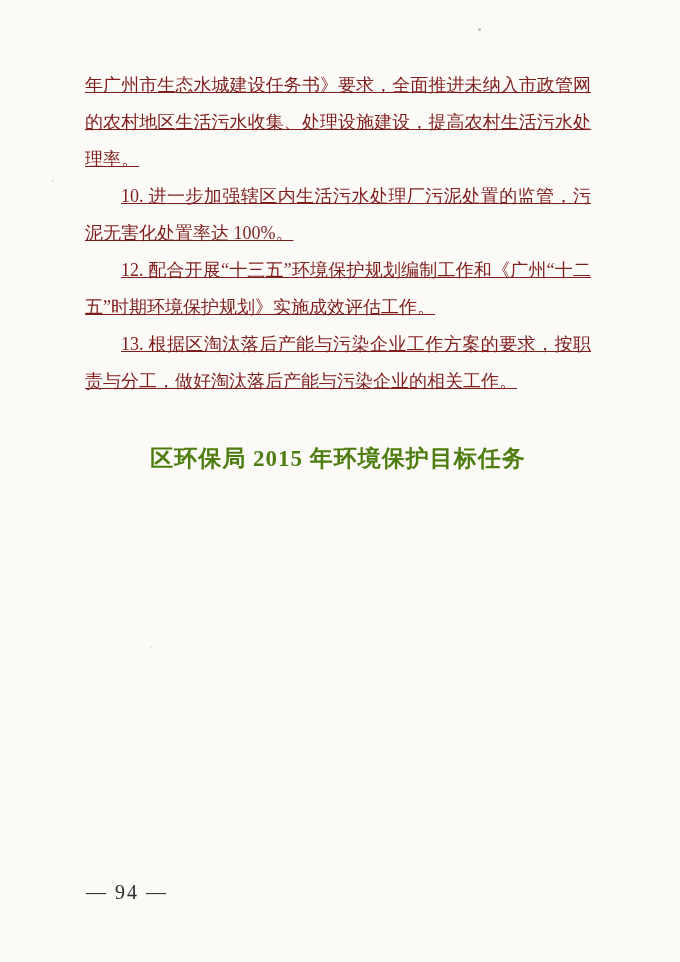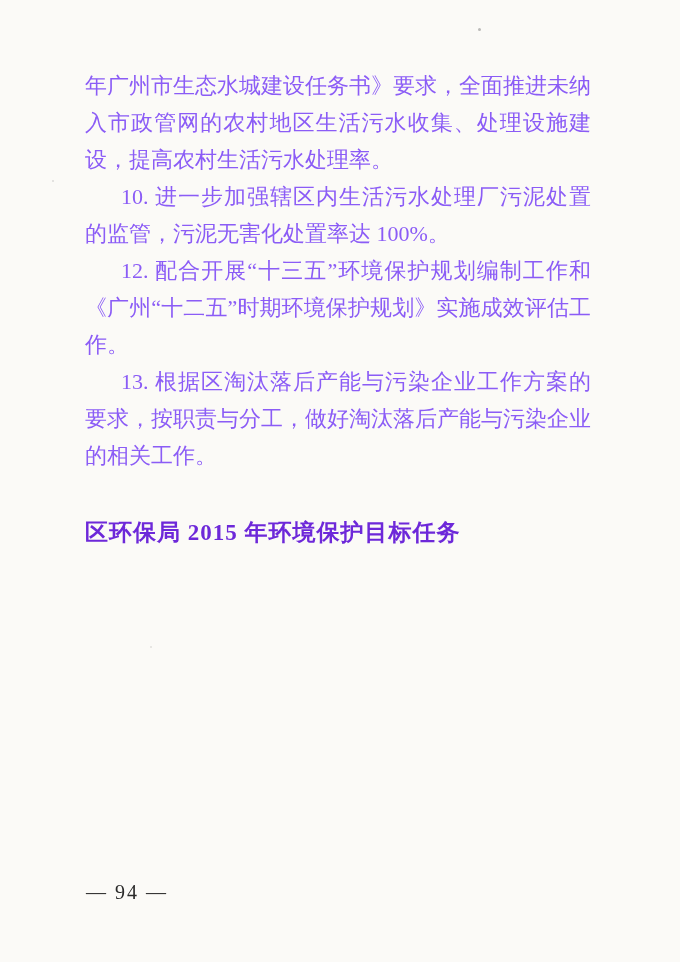--- a/index.html
+++ b/index.html
@@ -21,36 +21,37 @@
     color: #1e1e1e;
   }
   .content {
     position: absolute;
     left: 85px;
     top: 67px;
     width: 506px;
   }
   .para {
     margin: 0;
-    font-size: 22px;
+    font-size: 18px;
     line-height: 37px;
     text-align: justify;
-    color: #8b5cf6;
+    color: #7f1d1d;
+    text-decoration: underline;
   }
   .indent {
     text-indent: 36px;
   }
   .heading {
     margin: 44px 0 0 0;
     font-size: 23px;
     line-height: 30px;
     font-weight: bold;
-    text-align: left;
+    text-align: center;
     letter-spacing: 1px;
-    color: #6d28d9;
+    color: #4d7c0f;
   }
   .continuation {
     margin-top: 52px;
   }
   .footer {
     position: absolute;
     left: 86px;
     top: 882px;
     font-size: 20px;
     line-height: 20px;

